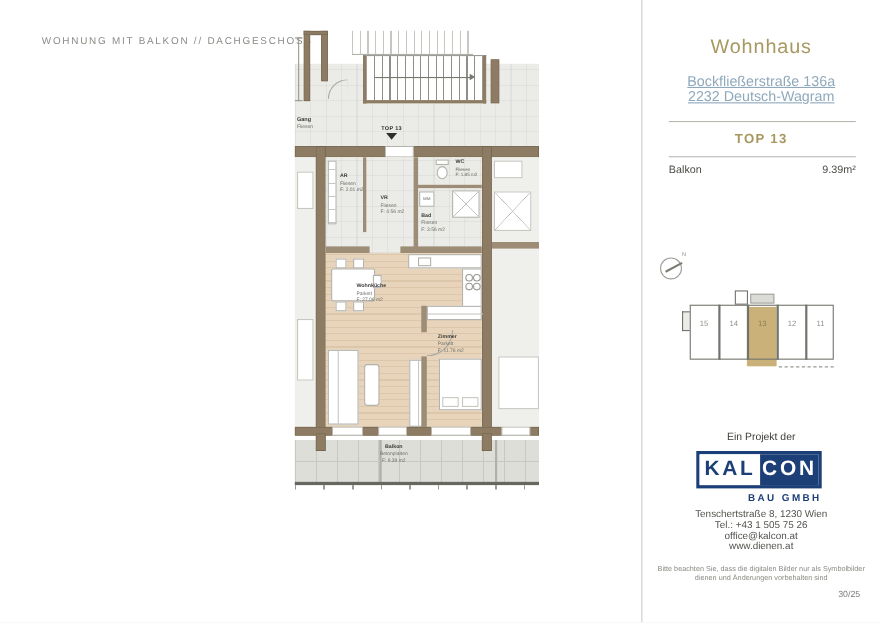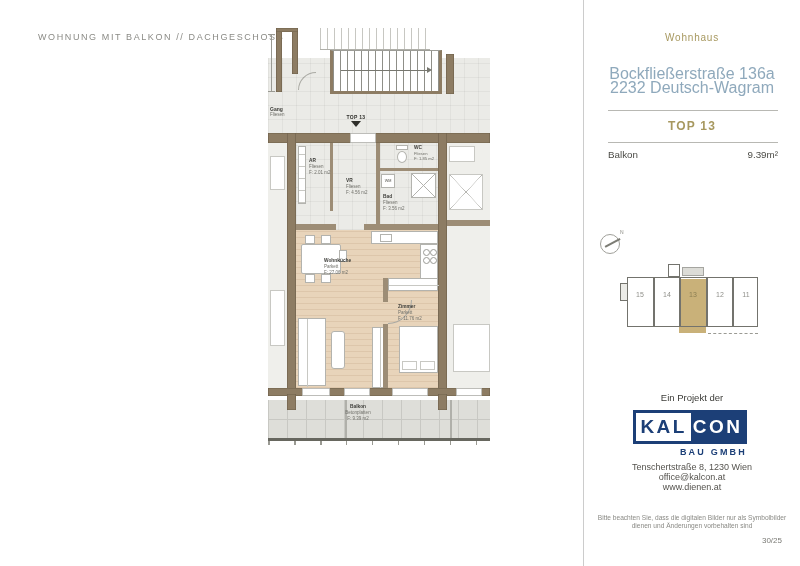--- a/index.html
+++ b/index.html
@@ -6,22 +6,22 @@
   #page{position:relative;width:800px;height:566px;background:#ffffff;outline:1px solid #d9d9d6;
         font-family:"Liberation Sans",sans-serif;overflow:hidden;}
   .abs{position:absolute;box-sizing:border-box;}
   
   .divider-v{left:583px;top:0;width:1px;height:566px;background:#cccccc;}
   .hrule{height:1px;background:#b8b8b3;}
   .panel-center{left:584px;width:216px;text-align:center;}
   .gold{color:#a7985f;}
   .blue{color:#8fa9bc;}
   .title-head{left:38px;top:32px;font-size:9px;letter-spacing:1.6px;color:#8b8b86;}
-  .wohnhaus{top:32px;font-size:10px;letter-spacing:.8px;}
-  .addr{top:67px;font-size:16px;line-height:14px;}
+  .wohnhaus{top:32px;font-size:18px;letter-spacing:.8px;}
+  .addr{top:67px;font-size:13px;line-height:14px;text-decoration:underline;}
   .top13{top:119px;font-size:12px;font-weight:bold;letter-spacing:1.2px;}
   .areas{left:608px;top:149px;width:170px;font-size:9.8px;color:#4c4c47;line-height:11px;}
   .arow{display:flex;justify-content:space-between;}
   .ueber{top:204px;font-size:10px;color:#55554f;letter-spacing:.4px;}
   
   #minimap{left:596px;top:228px;width:196px;height:118px;}
   .circle{border:1.5px solid #a0a09a;border-radius:50%;background:#fff;}
   .needle{background:#7c7c74;transform:rotate(-28deg);}
   .mm-bld{background:#ebebe7;border:1.5px solid #73736d;}
   .mm-div{background:#73736d;}
@@ -283,20 +283,21 @@
 
   <div id="logo" class="abs">
     <div class="kal">KAL</div>
     <div class="con">CON</div>
   </div>
   <div class="abs panel-center projekt">Ein Projekt der</div>
   <div class="abs baugmbh">BAU GMBH</div>
 
   <div class="abs panel-center contact">
     <div>Tenschertstraße 8, 1230 Wien</div>
+    <div>Tel.:  +43 1 505 75 26</div>
     <div>office@kalcon.at</div>
     <div>www.dienen.at</div>
   </div>
 
   <div class="abs disclaimer">Bitte beachten Sie, dass die digitalen Bilder nur als Symbolbilder dienen und Änderungen vorbehalten sind</div>
   <div class="abs pagenum">30/25</div>
 
 </div>
 
 </body></html>

